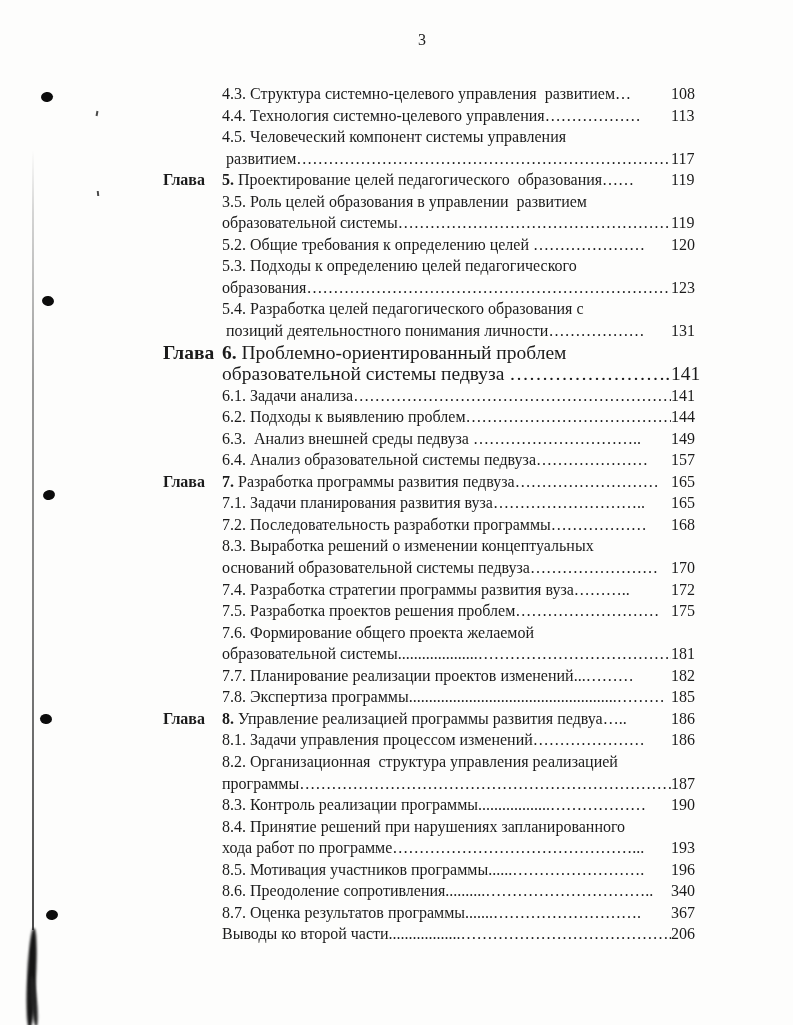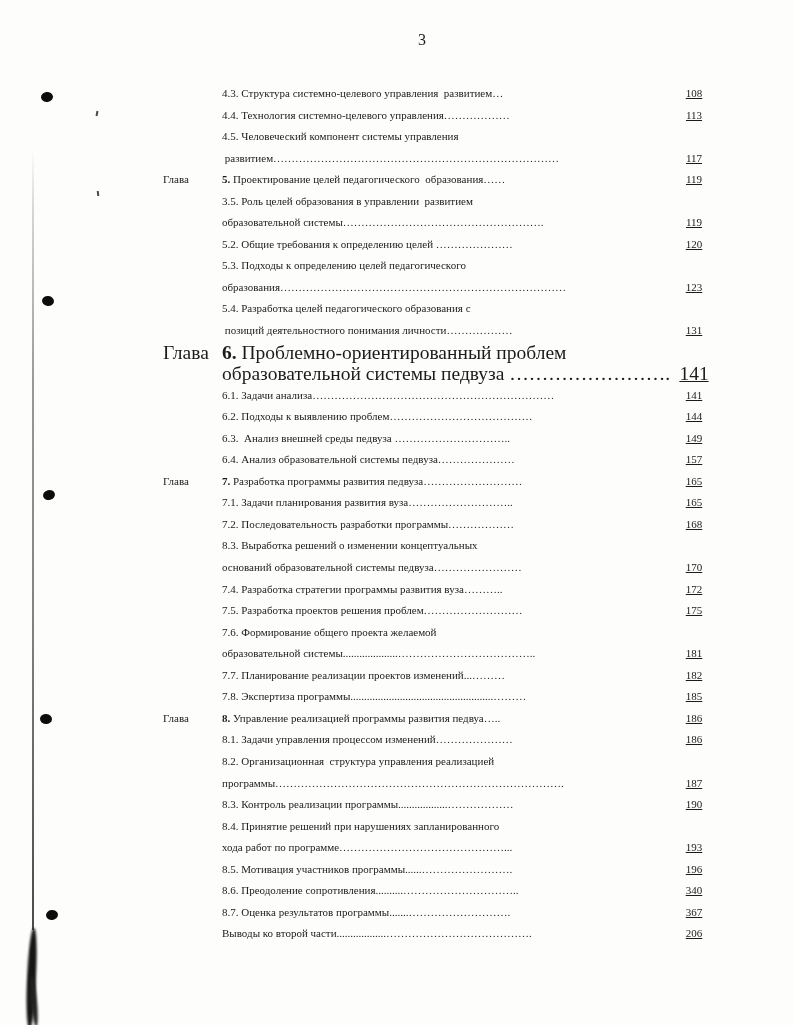--- a/index.html
+++ b/index.html
@@ -26,41 +26,40 @@
   .toc {
     position: absolute;
     left: 163px;
     top: 83px;
     width: 554px;
   }
   .row {
     display: flex;
     height: 21.55px;
     line-height: 21.55px;
-    font-size: 11px;
+    font-size: 16px;
     white-space: pre;
   }
   .cell-label {
     flex: none;
     width: 59px;
-    font-weight: normal;
+    font-weight: bold;
     overflow: hidden;
   }
   .cell-text {
     flex: 1 1 auto;
     overflow: hidden;
     min-width: 0;
   }
   .cell-text .num { font-weight: bold; }
   .cell-page {
     flex: none;
     width: 46px;
-    text-align: center;
+    text-align: left;
     overflow: hidden;
-    text-decoration: underline;
   }
   .row.large { font-size: 19.5px; }
 
   
   .hole-dot {
     position: absolute;
     width: 12px;
     height: 10px;
     background: #0c0c0c;
     border-radius: 50%;

